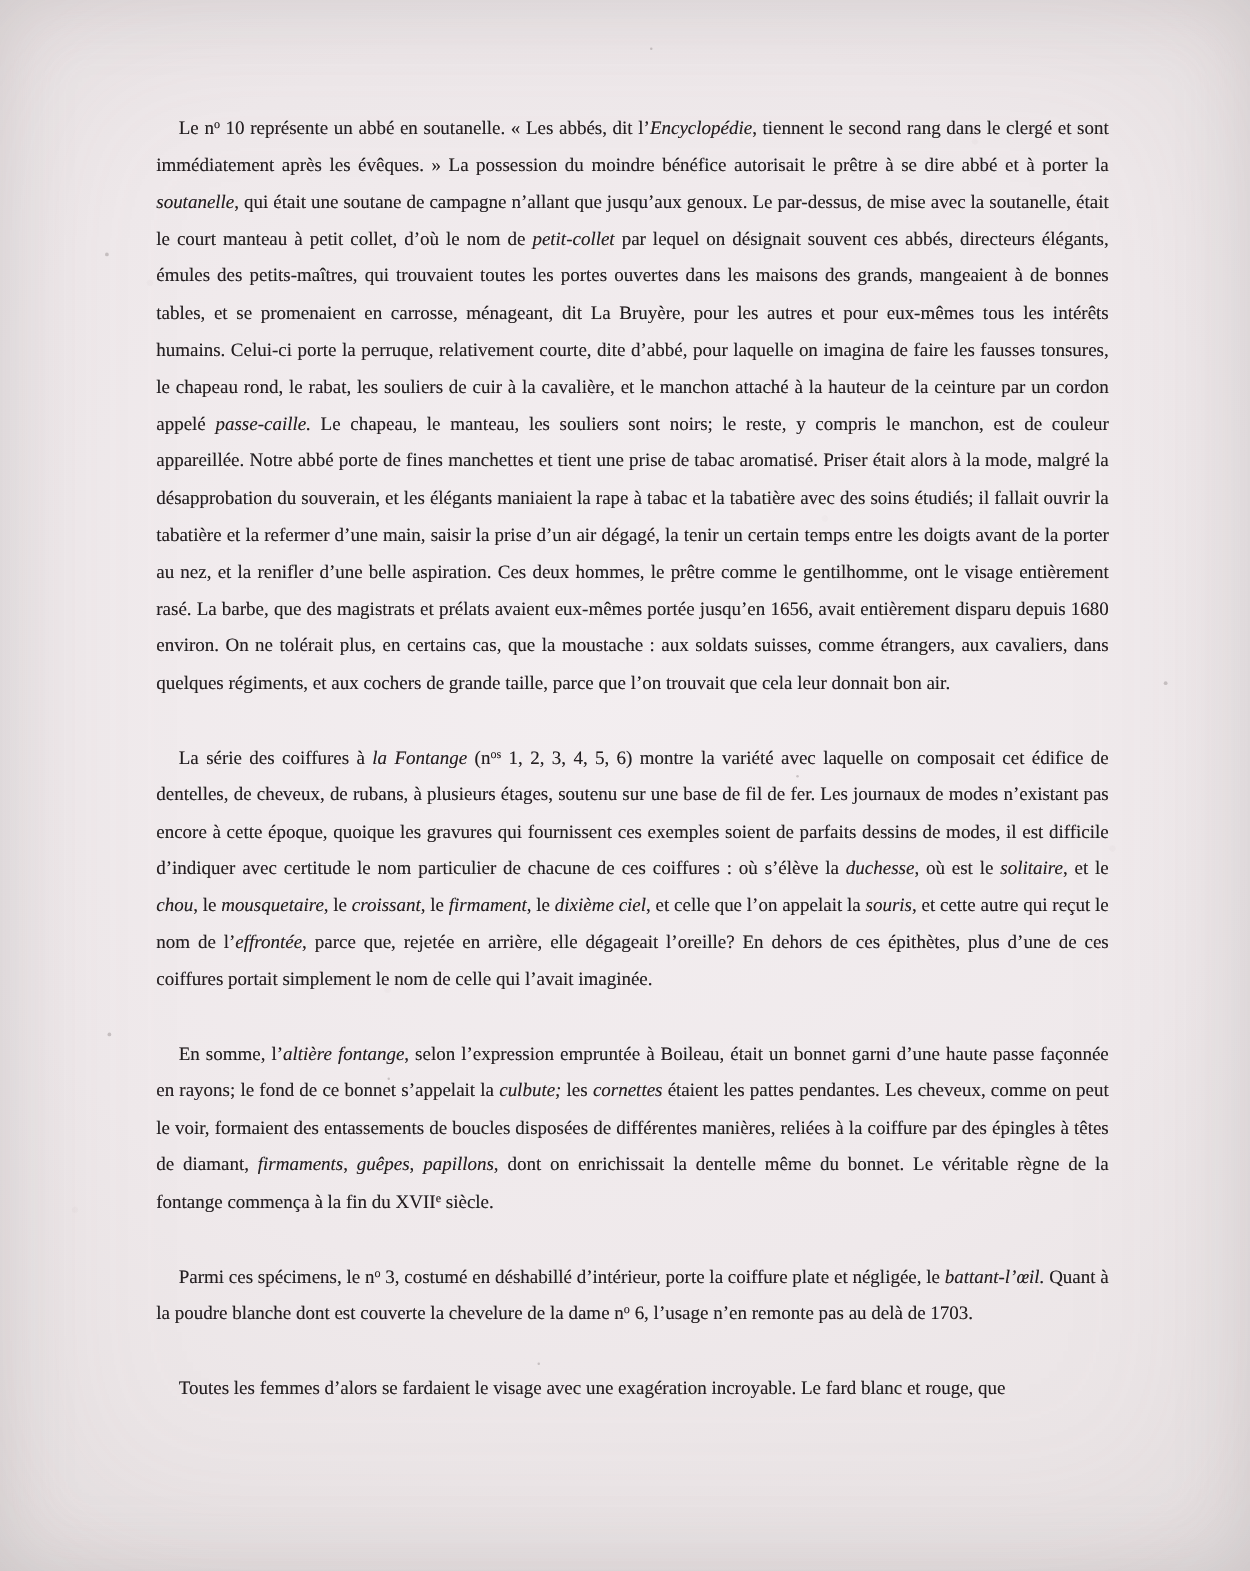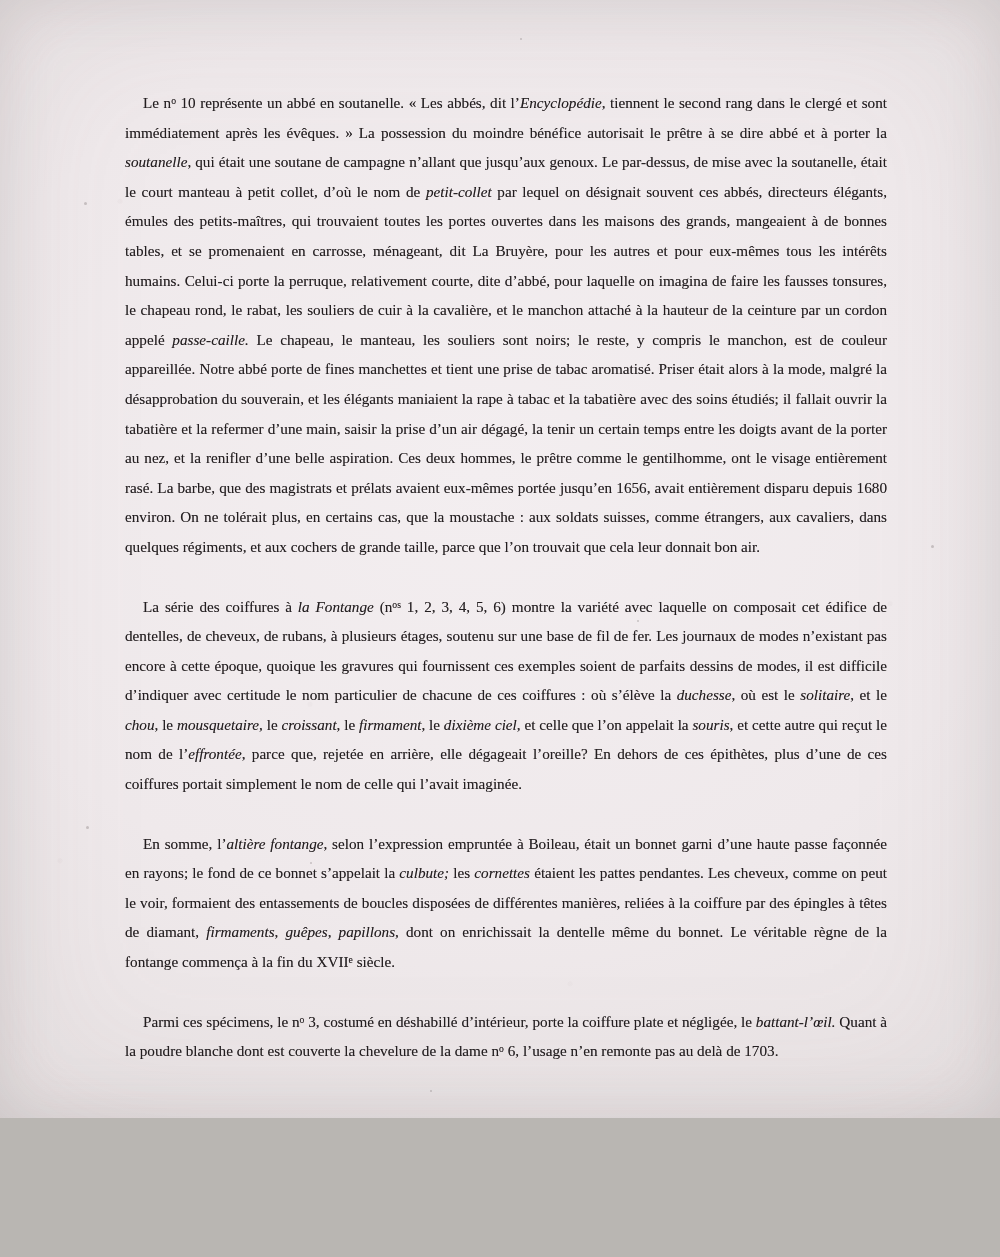--- a/index.html
+++ b/index.html
@@ -4,21 +4,21 @@
 <title>Scanned Page</title>
 <style>
   html, body {
     margin: 0;
     padding: 0;
     background: #b9b6b2;
   }
   .page {
     position: relative;
     width: 1000px;
-    height: 1118px;
+    height: 1257px;
     margin: 0 auto;
     background:
       radial-gradient(ellipse 120% 90% at 48% 42%, #f3eef0 0%, #efe9eb 45%, #e9e3e4 72%, #ded8d9 100%);
     overflow: hidden;
     box-sizing: border-box;
   }
   
   .page::before {
     content: "";
     position: absolute;
@@ -105,15 +105,16 @@
   <span class="speck" style="left:520px; top:38px;   width:2px; height:2px;"></span>
   <span class="speck" style="left:637px; top:620px;  width:2px; height:2px;"></span>
   <span class="speck" style="left:430px; top:1090px; width:2px; height:2px;"></span>
   <span class="speck" style="left:310px; top:862px;  width:2px; height:2px;"></span>
 
   <div class="text-block">
     <p class="para">Le n<sup class="sup">o</sup> 10 représente un abbé en soutanelle. « Les abbés, dit l’<i>Encyclopédie</i>, tiennent le second rang dans le clergé et sont immédiatement après les évêques. » La possession du moindre bénéfice autorisait le prêtre à se dire abbé et à porter la <i>soutanelle</i>, qui était une soutane de campagne n’allant que jusqu’aux genoux. Le par-dessus, de mise avec la soutanelle, était le court manteau à petit collet, d’où le nom de <i>petit-collet</i> par lequel on désignait souvent ces abbés, directeurs élégants, émules des petits-maîtres, qui trouvaient toutes les portes ouvertes dans les maisons des grands, mangeaient à de bonnes tables, et se promenaient en carrosse, ménageant, dit La Bruyère, pour les autres et pour eux-mêmes tous les intérêts humains. Celui-ci porte la perruque, relativement courte, dite d’abbé, pour laquelle on imagina de faire les fausses tonsures, le chapeau rond, le rabat, les souliers de cuir à la cavalière, et le manchon attaché à la hauteur de la ceinture par un cordon appelé <i>passe-caille.</i> Le chapeau, le manteau, les souliers sont noirs; le reste, y compris le manchon, est de couleur appareillée. Notre abbé porte de fines manchettes et tient une prise de tabac aromatisé. Priser était alors à la mode, malgré la désapprobation du souverain, et les élégants maniaient la rape à tabac et la tabatière avec des soins étudiés; il fallait ouvrir la tabatière et la refermer d’une main, saisir la prise d’un air dégagé, la tenir un certain temps entre les doigts avant de la porter au nez, et la renifler d’une belle aspiration. Ces deux hommes, le prêtre comme le gentilhomme, ont le visage entièrement rasé. La barbe, que des magistrats et prélats avaient eux-mêmes portée jusqu’en 1656, avait entièrement disparu depuis 1680 environ. On ne tolérait plus, en certains cas, que la moustache : aux soldats suisses, comme étrangers, aux cavaliers, dans quelques régiments, et aux cochers de grande taille, parce que l’on trouvait que cela leur donnait bon air.</p>
     <p class="para">La série des coiffures à <i>la Fontange</i> (n<sup class="sup">os</sup> 1, 2, 3, 4, 5, 6) montre la variété avec laquelle on composait cet édifice de dentelles, de cheveux, de rubans, à plusieurs étages, soutenu sur une base de fil de fer. Les journaux de modes n’existant pas encore à cette époque, quoique les gravures qui fournissent ces exemples soient de parfaits dessins de modes, il est difficile d’indiquer avec certitude le nom particulier de chacune de ces coiffures : où s’élève la <i>duchesse</i>, où est le <i>solitaire</i>, et le <i>chou</i>, le <i>mousquetaire</i>, le <i>croissant</i>, le <i>firmament</i>, le <i>dixième ciel</i>, et celle que l’on appelait la <i>souris</i>, et cette autre qui reçut le nom de l’<i>effrontée</i>, parce que, rejetée en arrière, elle dégageait l’oreille? En dehors de ces épithètes, plus d’une de ces coiffures portait simplement le nom de celle qui l’avait imaginée.</p>
     <p class="para">En somme, l’<i>altière fontange</i>, selon l’expression empruntée à Boileau, était un bonnet garni d’une haute passe façonnée en rayons; le fond de ce bonnet s’appelait la <i>culbute;</i> les <i>cornettes</i> étaient les pattes pendantes. Les cheveux, comme on peut le voir, formaient des entassements de boucles disposées de différentes manières, reliées à la coiffure par des épingles à têtes de diamant, <i>firmaments</i>, <i>guêpes</i>, <i>papillons</i>, dont on enrichissait la dentelle même du bonnet. Le véritable règne de la fontange commença à la fin du XVII<sup class="sup">e</sup> siècle.</p>
     <p class="para">Parmi ces spécimens, le n<sup class="sup">o</sup> 3, costumé en déshabillé d’intérieur, porte la coiffure plate et négligée, le <i>battant-l’œil.</i> Quant à la poudre blanche dont est couverte la chevelure de la dame n<sup class="sup">o</sup> 6, l’usage n’en remonte pas au delà de 1703.</p>
+    <p class="para">Toutes les femmes d’alors se fardaient le visage avec une exagération incroyable. Le fard blanc et rouge, que</p>
   </div>
 
 </div>
 
 </body></html>

